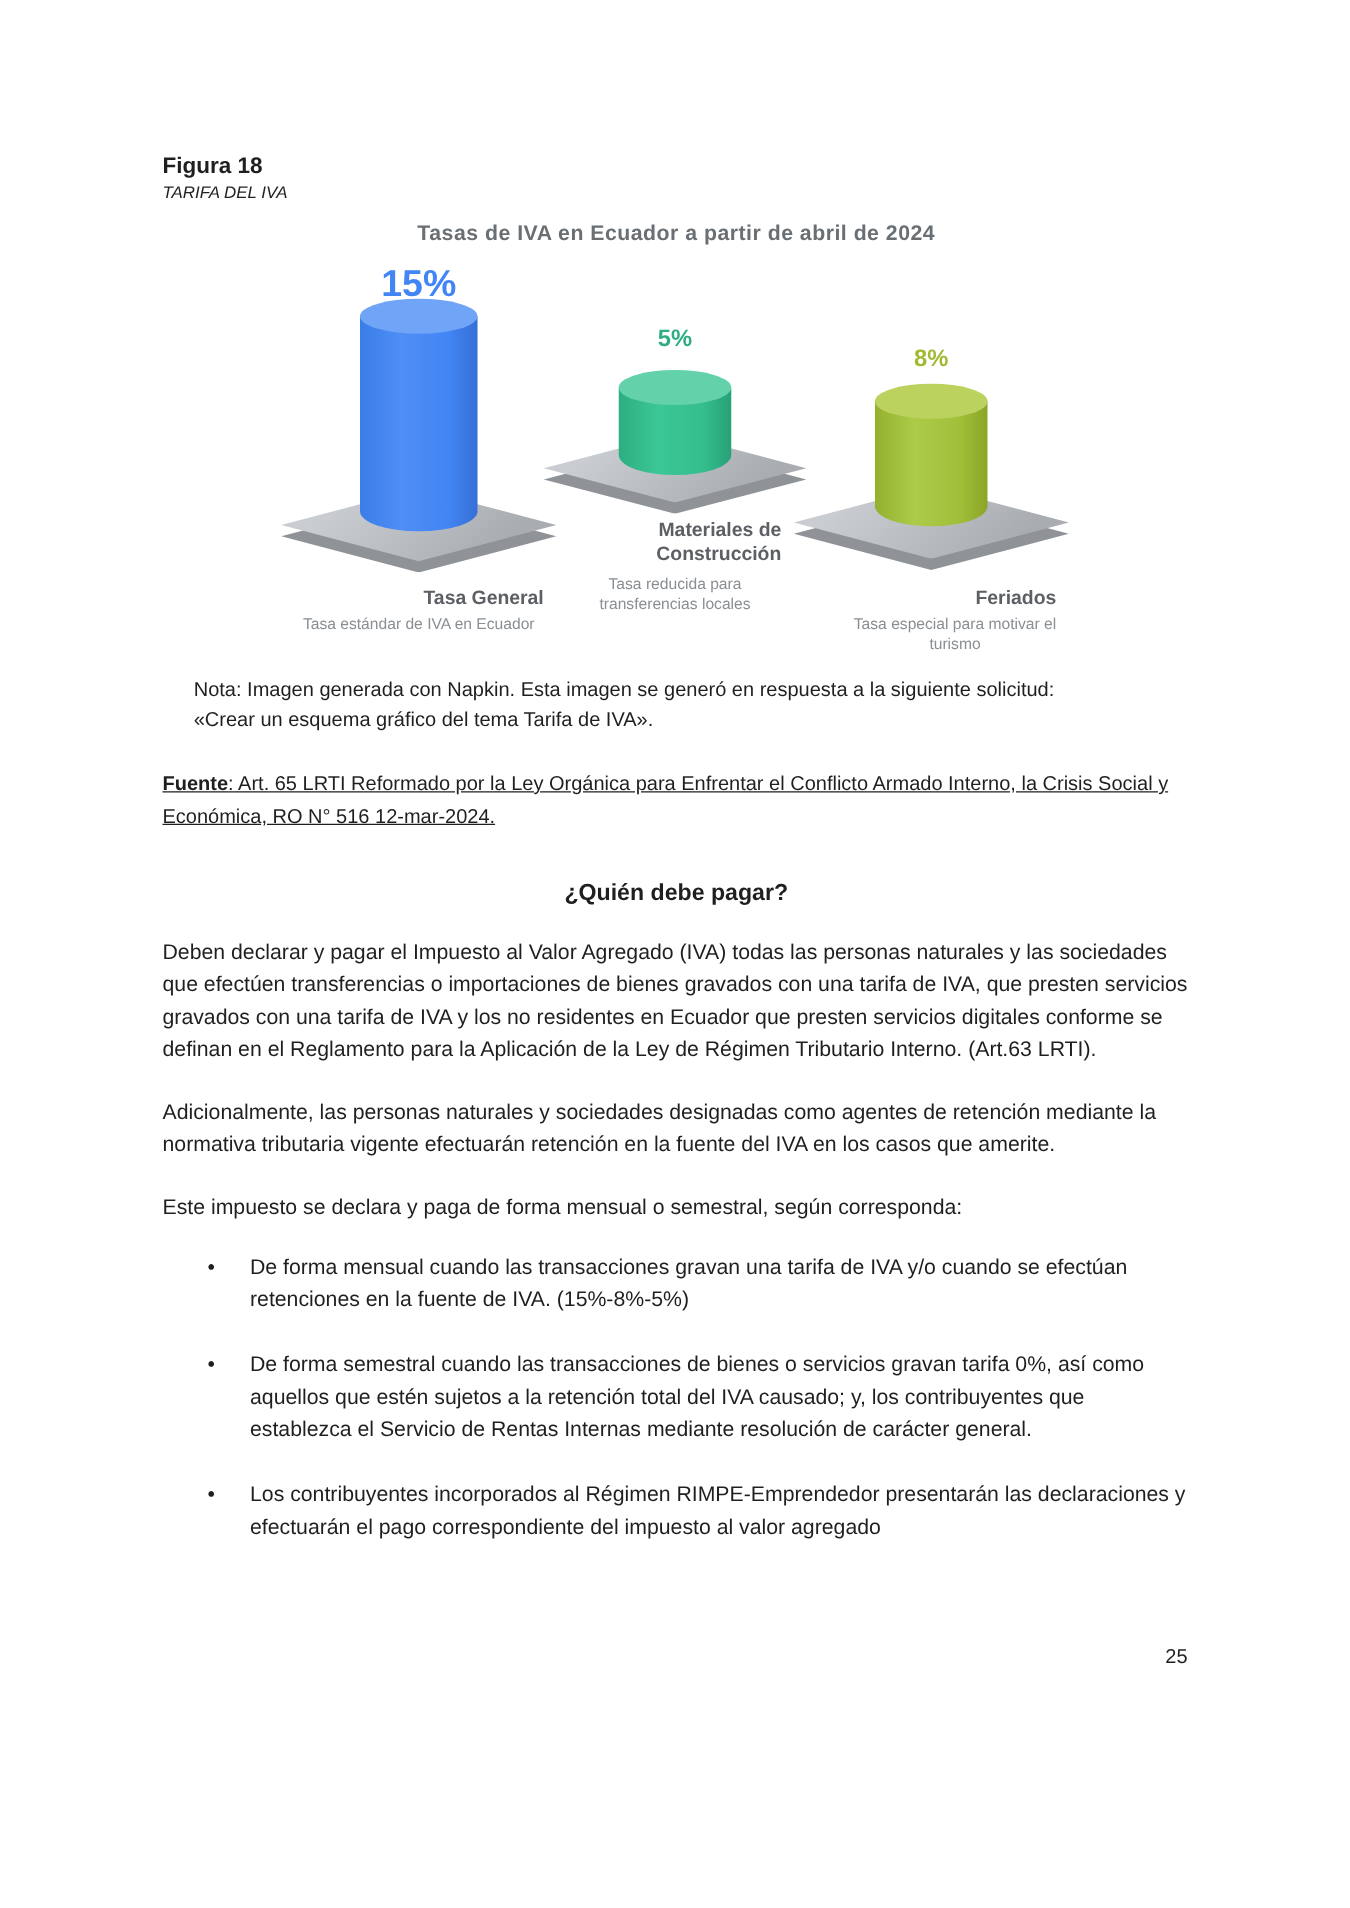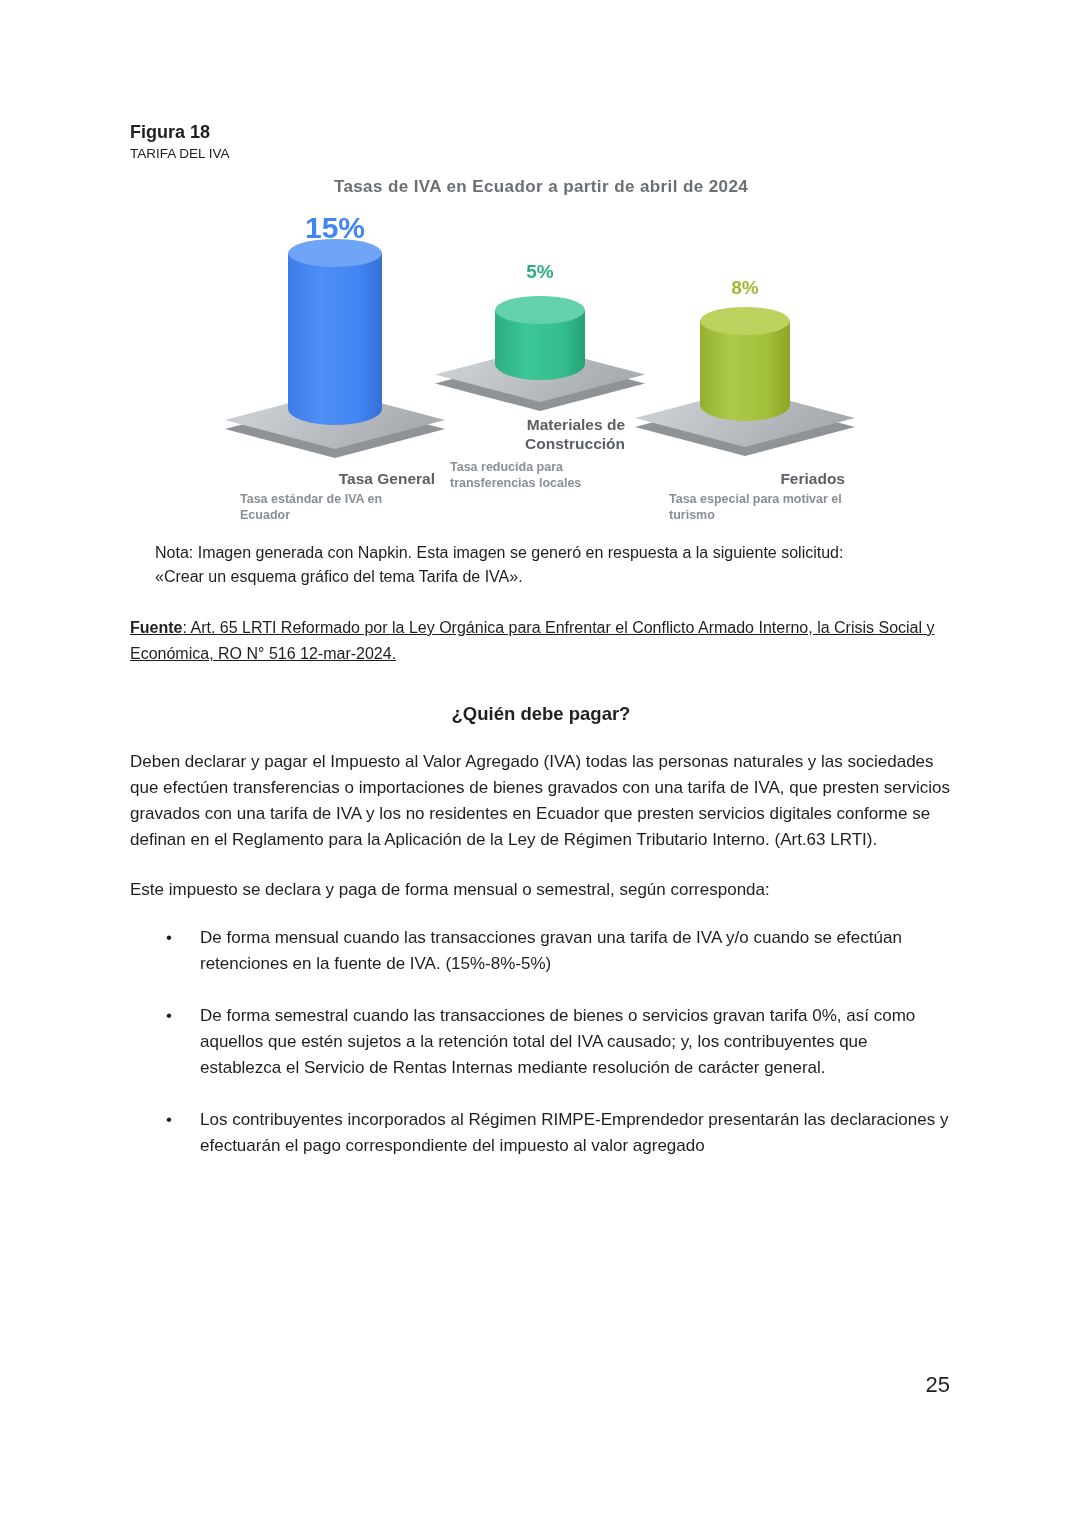--- a/index.html
+++ b/index.html
@@ -4,21 +4,21 @@
 <style>
   * { box-sizing: border-box; }
   html,body { margin:0; padding:0; background:#ffffff; }
   .page {
     position:relative; width:1080px; height:1526px; background:#ffffff;
     font-family:"Liberation Sans", sans-serif; color:#1f1f1f; overflow:hidden;
   }
   .content { position:absolute; left:130px; top:122px; width:822px; }
 
   .fig-label { font-size:18px; font-weight:bold; margin:0 0 3px 0; }
-  .fig-caption { font-size:13.5px; margin:0 0 10px 0; color:#222; }
+  .fig-caption { font-size:13.5px; font-style:italic; margin:0 0 10px 0; color:#222; }
 
   
   .figure-box { position:relative; width:822px; height:360px; }
   .chart-title {
     position:absolute; left:0; top:6px; width:822px; text-align:center;
     font-size:17px; font-weight:bold; color:#6a6f74; letter-spacing:.4px;
   }
   .pct { position:absolute; font-weight:bold; text-align:center; width:120px; }
   .pct1 { left:145px; top:40px;  font-size:30px; color:#4285f4; }
   .pct2 { left:350px; top:90px;  font-size:19px; color:#2fae85; }
@@ -47,37 +47,37 @@
   .cyl2 .cap  { background:#63d2ab; }
   .cyl3 { left:570px; top:136px; width:90px; }
   .cyl3 .body { height:100px; background:linear-gradient(90deg,#93b12f,#accb49 35%,#a2bf3a 75%,#8ba527); }
   .cyl3 .cap  { background:#bcd25e; }
 
   .cat-name { position:absolute; text-align:right; font-weight:bold;
               font-size:15.5px; color:#5c6064; line-height:19px; }
   .name1 { left:105px; top:298px; width:200px; }
   .name2 { left:325px; top:244px; width:170px; }
   .name3 { left:515px; top:298px; width:200px; }
-  .cat-desc { position:absolute; text-align:left; font-size:12.5px;
-              color:#8a8f94; line-height:16px;font-weight:bold; }
+  .cat-desc { position:absolute; text-align:center; font-size:12.5px;
+              color:#8a8f94; line-height:16px; }
   .desc1 { left:110px; top:320px; width:190px; }
   .desc2 { left:320px; top:288px; width:180px; }
   .desc3 { left:539px; top:320px; width:190px; }
 
   
   .note { margin:10px 0 0 25px; font-size:16px; line-height:24px; color:#1f1f1f; }
   .source { margin-top:26px; font-size:16px; line-height:26px;text-decoration:underline; }
   .source b { font-weight:bold; }
   .section-heading { margin-top:36px; font-size:18.5px; font-weight:bold;text-align:center; }
   .para { margin-top:24px; font-size:17px; line-height:26px; }
   .bullets { margin-top:22px; }
   .bullet { position:relative; padding-left:70px; margin-bottom:26px;
             font-size:17px; line-height:26px; }
   .bullet .dot { position:absolute; left:36px; top:0; font-size:17px; }
-  .page-number { position:absolute; top:1372px; right:130px; font-size:22px; }
+  .page-number { position:absolute; top:1317px; right:130px; font-size:16px; }
 </style>
 </head>
 <body>
 
 <div class="page">
   <div class="content">
 
     <div class="fig-label">Figura 18</div>
     <div class="fig-caption">TARIFA DEL IVA</div>
 
@@ -124,20 +124,21 @@
     <div class="note">
       <div>Nota: Imagen generada con Napkin. Esta imagen se generó en respuesta a la siguiente solicitud:</div>
       <div>«Crear un esquema gráfico del tema Tarifa de IVA».</div>
     </div>
 
     <div class="source"><b>Fuente</b><span>: Art. 65 LRTI Reformado por la Ley Orgánica para Enfrentar el Conflicto Armado Interno, la Crisis Social y Económica, RO N° 516 12-mar-2024.</span></div>
 
     <div class="section-heading">¿Quién debe pagar?</div>
 
     <div class="para">Deben declarar y pagar el Impuesto al Valor Agregado (IVA) todas las personas naturales y las sociedades que efectúen transferencias o importaciones de bienes gravados con una tarifa de IVA, que presten servicios gravados con una tarifa de IVA y los no residentes en Ecuador que presten servicios digitales conforme se definan en el Reglamento para la Aplicación de la Ley de Régimen Tributario Interno. (Art.63 LRTI).</div>
+    <div class="para">Adicionalmente, las personas naturales y sociedades designadas como agentes de retención mediante la normativa tributaria vigente efectuarán retención en la fuente del IVA en los casos que amerite.</div>
     <div class="para">Este impuesto se declara y paga de forma mensual o semestral, según corresponda:</div>
 
     <div class="bullets">
       <div class="bullet">
         <span class="dot">•</span>
         <span>De forma mensual cuando las transacciones gravan una tarifa de IVA y/o cuando se efectúan retenciones en la fuente de IVA. (15%-8%-5%)</span>
       </div>
       <div class="bullet">
         <span class="dot">•</span>
         <span>De forma semestral cuando las transacciones de bienes o servicios gravan tarifa 0%, así como aquellos que estén sujetos a la retención total del IVA causado; y, los contribuyentes que establezca el Servicio de Rentas Internas mediante resolución de carácter general.</span>

